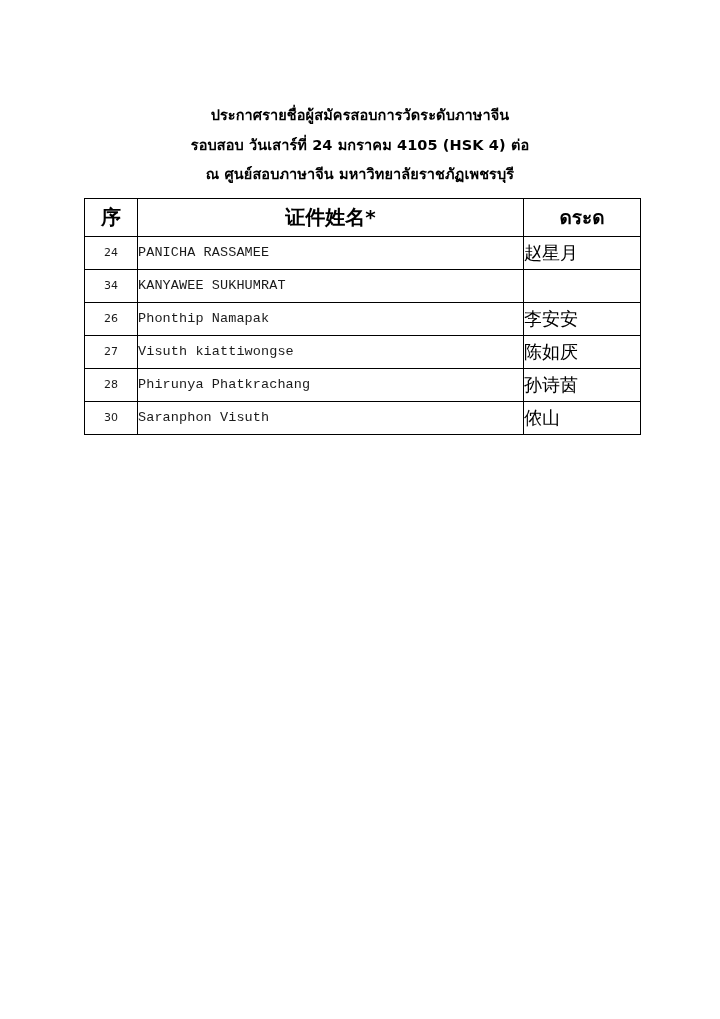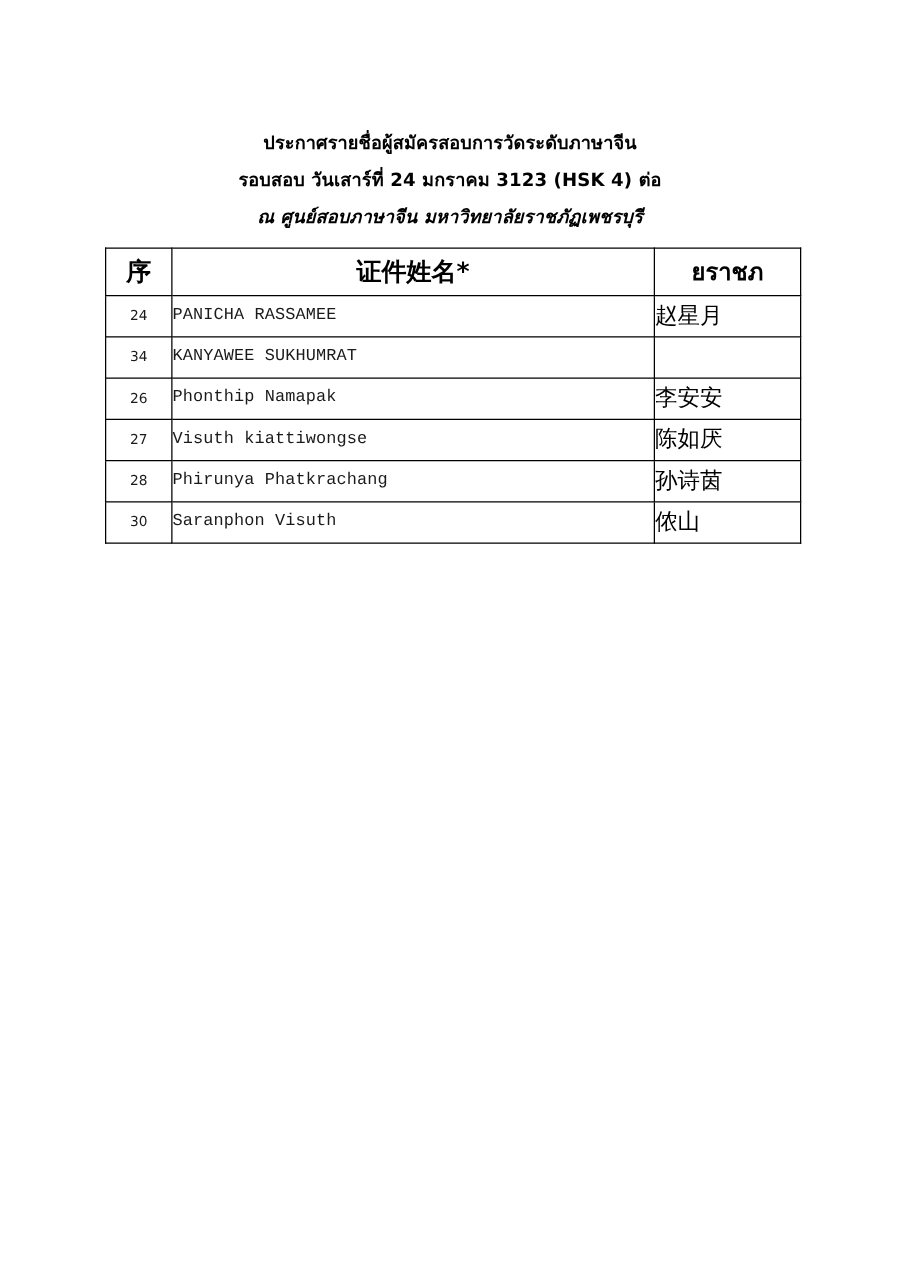--- a/index.html
+++ b/index.html
@@ -30,21 +30,20 @@
     line-height: 1.0;
     color: #000;
   }
   .doc-heading .hline {
     display: block;
     margin-bottom: 15px;
     letter-spacing: 0.1px;
   }
   .doc-heading .hline:last-child {
     margin-bottom: 0;
-    font-style: italic;
   }
   table.reg-table {
     margin-top: 16px;
     border-collapse: collapse;
     width: 553px;
     table-layout: fixed;
   }
   table.reg-table td, table.reg-table th {
     border: 1px solid #000000;
     padding: 0;
@@ -95,30 +94,30 @@
     color: #000;
   }
 </style>
 </head>
 <body>
 
 <div class="page">
 
   <div class="doc-heading">
     <span class="hline">ประกาศรายชื่อผู้สมัครสอบการวัดระดับภาษาจีน</span>
-    <span class="hline">รอบสอบ วันเสาร์ที่ 24 มกราคม 3123  (HSK 4) ต่อ</span>
+    <span class="hline">รอบสอบ วันเสาร์ที่ 24 มกราคม 4105  (HSK 4) ต่อ</span>
     <span class="hline">ณ ศูนย์สอบภาษาจีน มหาวิทยาลัยราชภัฏเพชรบุรี</span>
   </div>
 
   <table class="reg-table">
     <thead>
       <tr>
         <th class="col-seq">序</th>
         <th class="col-name">证件姓名*</th>
-        <th class="col-cn">ยราชภ</th>
+        <th class="col-cn">ดระด</th>
       </tr>
     </thead>
     <tbody>
       <tr>
         <td class="c-seq">24</td>
         <td class="c-name">PANICHA RASSAMEE</td>
         <td class="c-cn">赵星月</td>
       </tr>
       <tr>
         <td class="c-seq">34</td>

